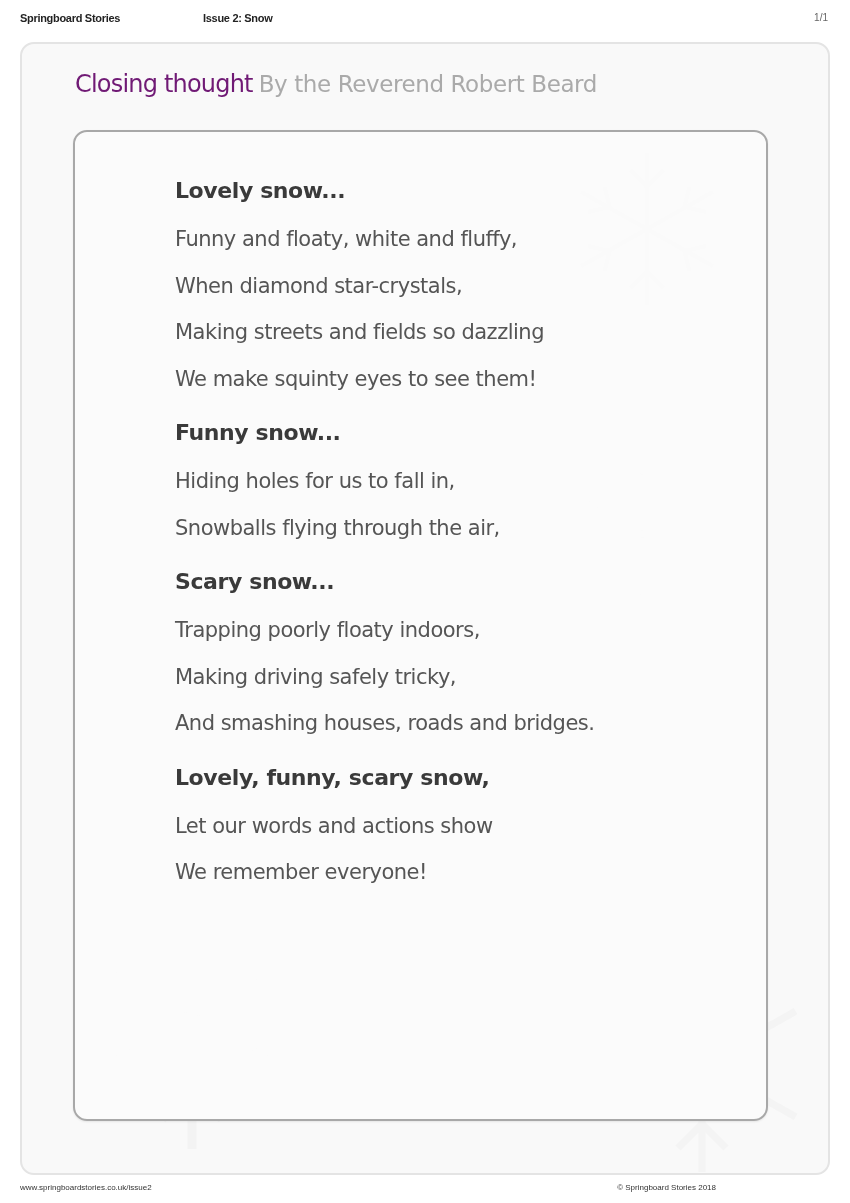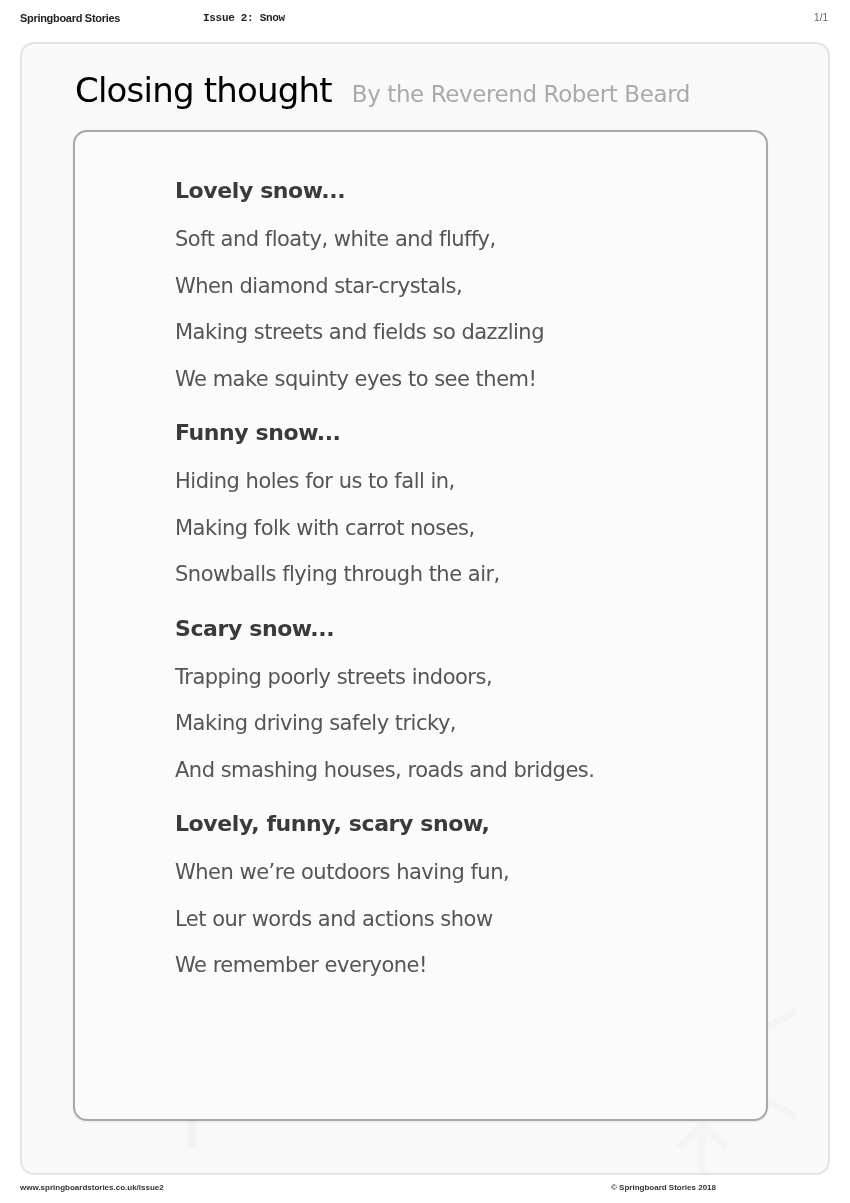--- a/index.html
+++ b/index.html
@@ -1,48 +1,48 @@
 <!DOCTYPE html>
 <html><head>
   <meta charset="utf-8">
   <style>
     * { box-sizing: border-box; margin: 0; padding: 0; }
     html, body { width: 850px; height: 1203px; background: #ffffff; overflow: hidden; }
     body { position: relative; font-family: "DejaVu Sans", sans-serif; color: #333; }
 
     .top-bar { position: absolute; top: 10px; left: 0; width: 850px; height: 20px; padding-left: 37px; }
     .top-bar .pub { position: absolute; left: 20px; top: 2px; font-family: "Liberation Sans", sans-serif; font-weight: bold; font-size: 11px; color: #222; letter-spacing: -0.3px; }
-    .top-bar .issue { position: absolute; left: 203px; top: 2px; font-family: Liberation Mono, monospace; font-weight: bold; font-size: 11px; color: #222; letter-spacing: -0.3px; }
+    .top-bar .issue { position: absolute; left: 203px; top: 2px; font-family: Liberation Sans, sans-serif; font-weight: bold; font-size: 11px; color: #222; letter-spacing: -0.3px; }
     .top-bar .page { position: absolute; right: 22px; top: 2px; font-family: "Liberation Sans", sans-serif; font-size: 10px; color: #666; }
 
     .outer-frame {
       position: absolute; left: 20px; top: 42px; width: 810px; height: 1133px;
       border: 2px solid #e4e4e4; border-radius: 14px;
       background: #f9f9f9;
       overflow: hidden;
     }
     .snowflake { position: absolute; opacity: 0.35; }
 
     .title-row { position: absolute; left: 75px; top: 70px; white-space: nowrap; }
-    .title { font-family: "DejaVu Sans", sans-serif; font-size: 34px; color: #000000; letter-spacing: -0.8px; font-weight: normal; }
-    .byline { font-family: "DejaVu Sans", sans-serif; font-size: 23px; color: #aaa; margin-left: 20px; letter-spacing: -0.4px; }
+    .title { font-family: "DejaVu Sans", sans-serif; font-size: 24px; color: #701a75; letter-spacing: -0.8px; font-weight: normal; }
+    .byline { font-family: "DejaVu Sans", sans-serif; font-size: 23px; color: #aaa; margin-left: 6px; letter-spacing: -0.4px; }
 
     .poem-box {
       position: absolute; left: 73px; top: 130px; width: 695px; height: 991px;
       border: 2px solid #a8a8a8; border-radius: 14px;
       background: rgba(252,252,252,0.85);
       box-shadow: 0 1px 2px rgba(0,0,0,0.08);
       padding-left: 12px;
     }
     .poem { position: absolute; left: 100px; top: 40px; }
     .stanza { margin-bottom: 8px; }
     .stanza-heading { font-family: "DejaVu Sans", sans-serif; font-weight: bold; font-size: 22px; color: #3a3a3a; height: 48px; line-height: 38px; letter-spacing: -0.4px; }
     .line { font-family: "DejaVu Sans", sans-serif; font-size: 21px; color: #555; height: 46.5px; line-height: 38px; letter-spacing: -0.5px; white-space: nowrap; }
 
-    .footer { position: absolute; top: 1183px; left: 0; width: 738px; height: 16px; font-weight: bold; }
+    .footer { position: absolute; top: 1183px; left: 0; width: 738px; height: 16px; }
     .footer .url { position: absolute; left: 20px; top: 0; font-family: "Liberation Sans", sans-serif; font-size: 8px; color: #333; }
     .footer .copy { position: absolute; right: 22px; top: 0; font-family: "Liberation Sans", sans-serif; font-size: 8px; color: #333; }
   </style>
 </head>
 <body>
 
 <div class="top-bar">
   <span class="pub">Springboard Stories</span>
   <span class="issue">Issue 2: Snow</span>
   <span class="page">1/1</span>
@@ -98,40 +98,38 @@
 </div>
 
 <div class="title-row">
   <span class="title">Closing thought</span><span class="byline">By the Reverend Robert Beard</span>
 </div>
 
 <div class="poem-box">
   <div class="poem">
     <div class="stanza">
       <div class="stanza-heading">Lovely snow...</div>
-      <div class="line">Soft and floaty, white and fluffy,</div>
+      <div class="line">Funny and floaty, white and fluffy,</div>
       <div class="line">When diamond star-crystals,</div>
       <div class="line">Making streets and fields so dazzling</div>
       <div class="line">We make squinty eyes to see them!</div>
     </div>
     <div class="stanza">
       <div class="stanza-heading">Funny snow...</div>
       <div class="line">Hiding holes for us to fall in,</div>
-      <div class="line">Making folk with carrot noses,</div>
       <div class="line">Snowballs flying through the air,</div>
     </div>
     <div class="stanza">
       <div class="stanza-heading">Scary snow...</div>
-      <div class="line">Trapping poorly streets indoors,</div>
+      <div class="line">Trapping poorly floaty indoors,</div>
       <div class="line">Making driving safely tricky,</div>
       <div class="line">And smashing houses, roads and bridges.</div>
     </div>
     <div class="stanza">
       <div class="stanza-heading">Lovely, funny, scary snow,</div>
-      <div class="line">When we’re outdoors having fun,</div>
       <div class="line">Let our words and actions show</div>
       <div class="line">We remember everyone!</div>
     </div>
   </div>
 </div>
 
 <div class="footer">
   <span class="url">www.springboardstories.co.uk/issue2</span>
   <span class="copy">© Springboard Stories 2018</span>
 </div>

